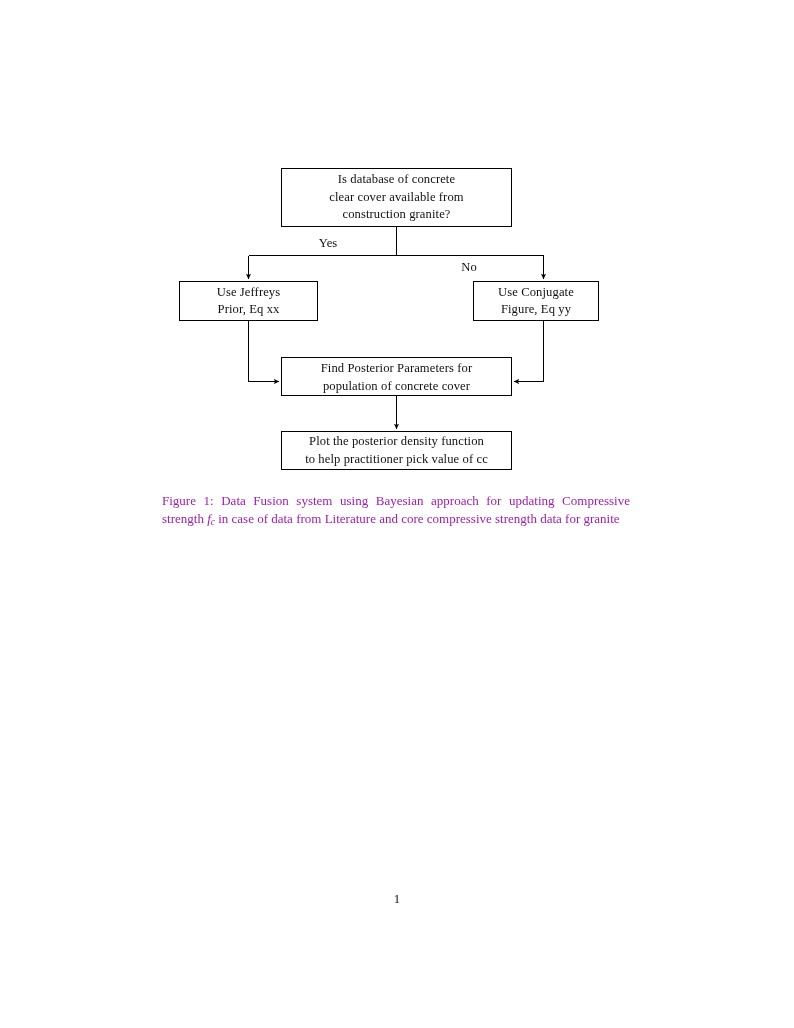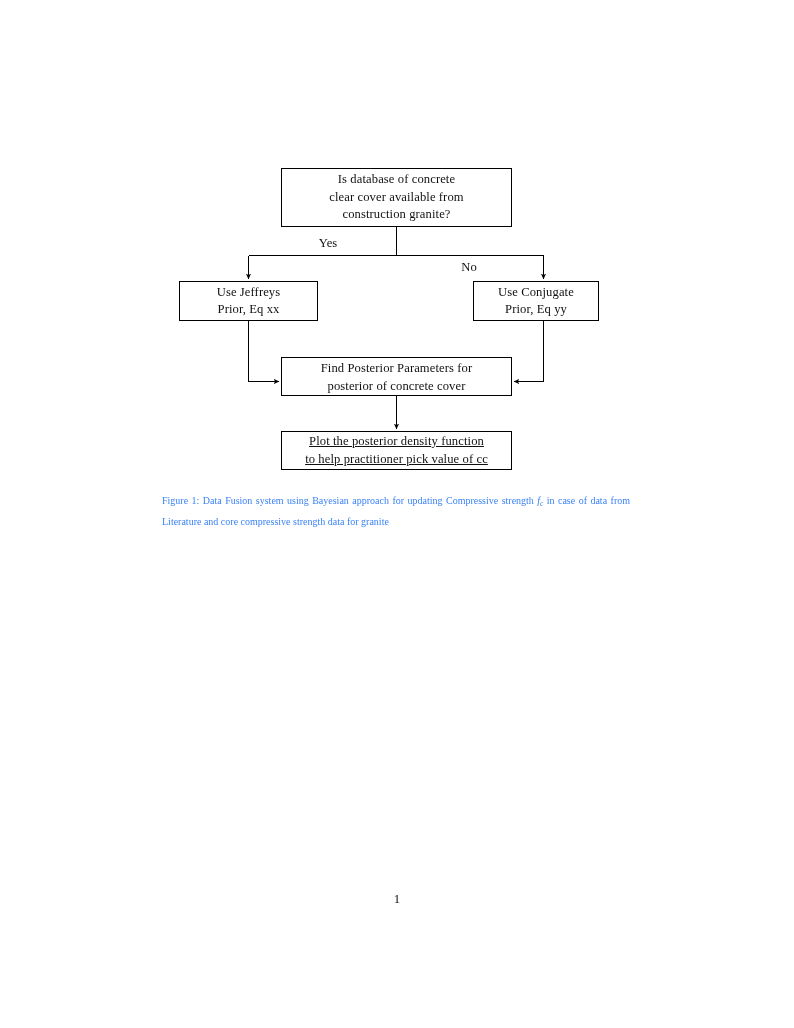--- a/index.html
+++ b/index.html
@@ -49,21 +49,21 @@
     letter-spacing: 0.1px;
     color: #111111;
   }
   .node .ln { display: block; white-space: nowrap; }
 
   
   #node-question  { left: 281px; top: 168px; width: 231px; height: 59px; }
   #node-jeffreys  { left: 179px; top: 281px; width: 139px; height: 40px; }
   #node-conjugate { left: 473px; top: 281px; width: 126px; height: 40px; }
   #node-posterior { left: 281px; top: 357px; width: 231px; height: 39px; justify-content: flex-end; }
-  #node-plot      { left: 281px; top: 431px; width: 231px; height: 39px; text-decoration: underline; }
+  #node-plot      { left: 281px; top: 431px; width: 231px; height: 39px; }
 
   
   .edge-label {
     position: absolute;
     font-size: 12.6px;
     line-height: 14px;
     color: #111111;
     white-space: nowrap;
     transform: translateX(-50%);
   }
@@ -78,25 +78,25 @@
     height: 480px;
     pointer-events: none;
   }
 
   
   #caption {
     position: absolute;
     left: 162px;
     top: 492px;
     width: 468px;
-    font-size: 10px;
+    font-size: 13px;
     line-height: 17.6px;
     text-align: justify;
     text-justify: inter-word;
-    color: #3b82f6;
+    color: #a21caf;
   }
   #caption .mathvar {
     font-style: italic;
     font-family: "Liberation Serif", "DejaVu Serif", serif;
   }
   #caption .mathvar sub {
     font-size: 0.72em;
     font-style: italic;
     vertical-align: -0.22em;
   }
@@ -153,26 +153,26 @@
     <div class="edge-label" id="label-yes">Yes</div>
     <div class="edge-label" id="label-no">No</div>
 
     <div class="node" id="node-jeffreys">
       <span class="ln">Use Jeffreys</span>
       <span class="ln">Prior, Eq xx</span>
     </div>
 
     <div class="node" id="node-conjugate">
       <span class="ln">Use Conjugate</span>
-      <span class="ln">Prior, Eq yy</span>
+      <span class="ln">Figure, Eq yy</span>
     </div>
 
     <div class="node" id="node-posterior">
       <span class="ln">Find Posterior Parameters for</span>
-      <span class="ln">posterior of concrete cover</span>
+      <span class="ln">population of concrete cover</span>
     </div>
 
     <div class="node" id="node-plot">
       <span class="ln">Plot the posterior density function</span>
       <span class="ln">to help practitioner pick value of cc</span>
     </div>
 
   </div>
 
   <div id="caption"><span>Figure 1:</span><span> Data Fusion system using Bayesian approach for updating Compressive strength </span><span class="mathvar"><span>f</span><sub>c</sub></span><span> in case of data from Literature and core compressive strength data for granite</span></div>

